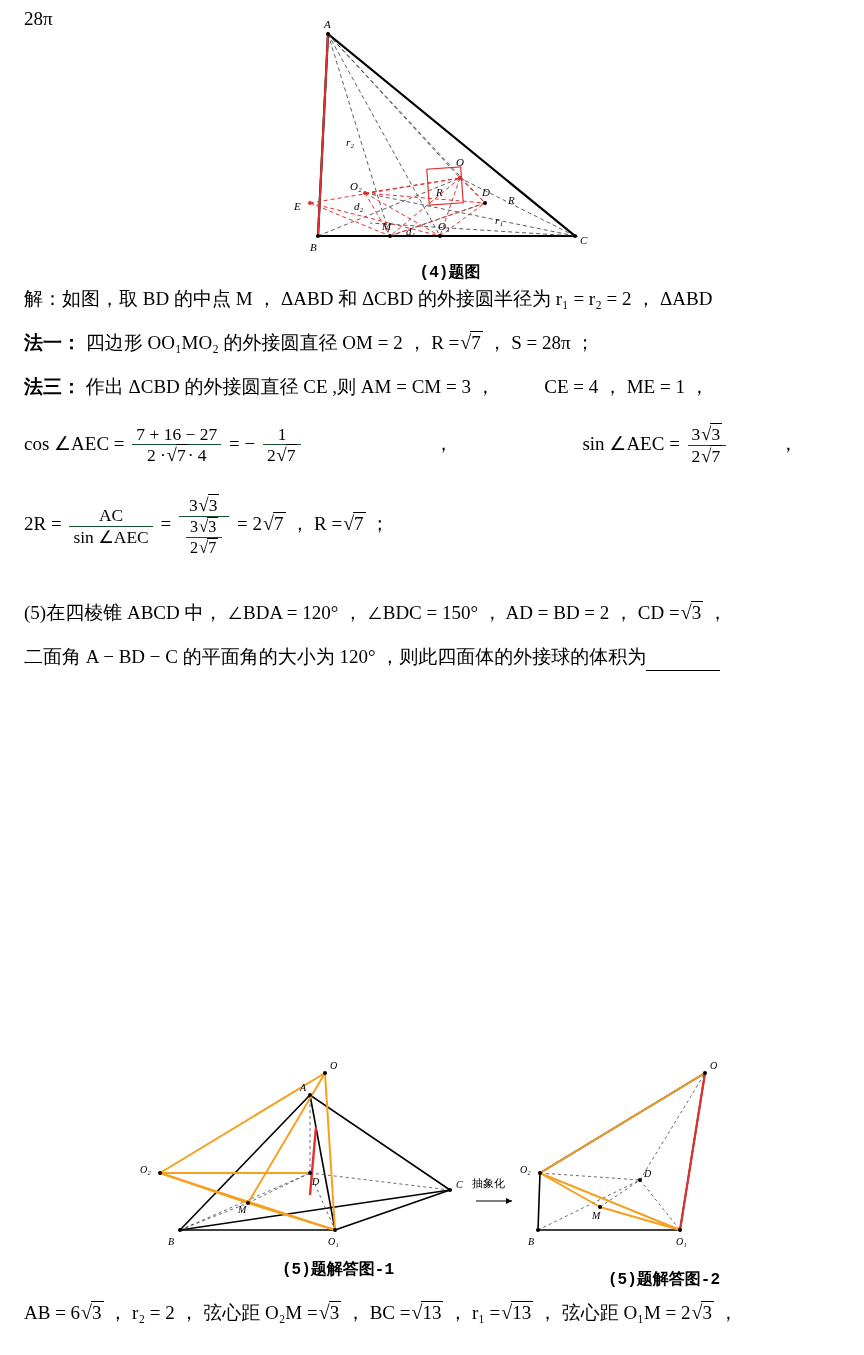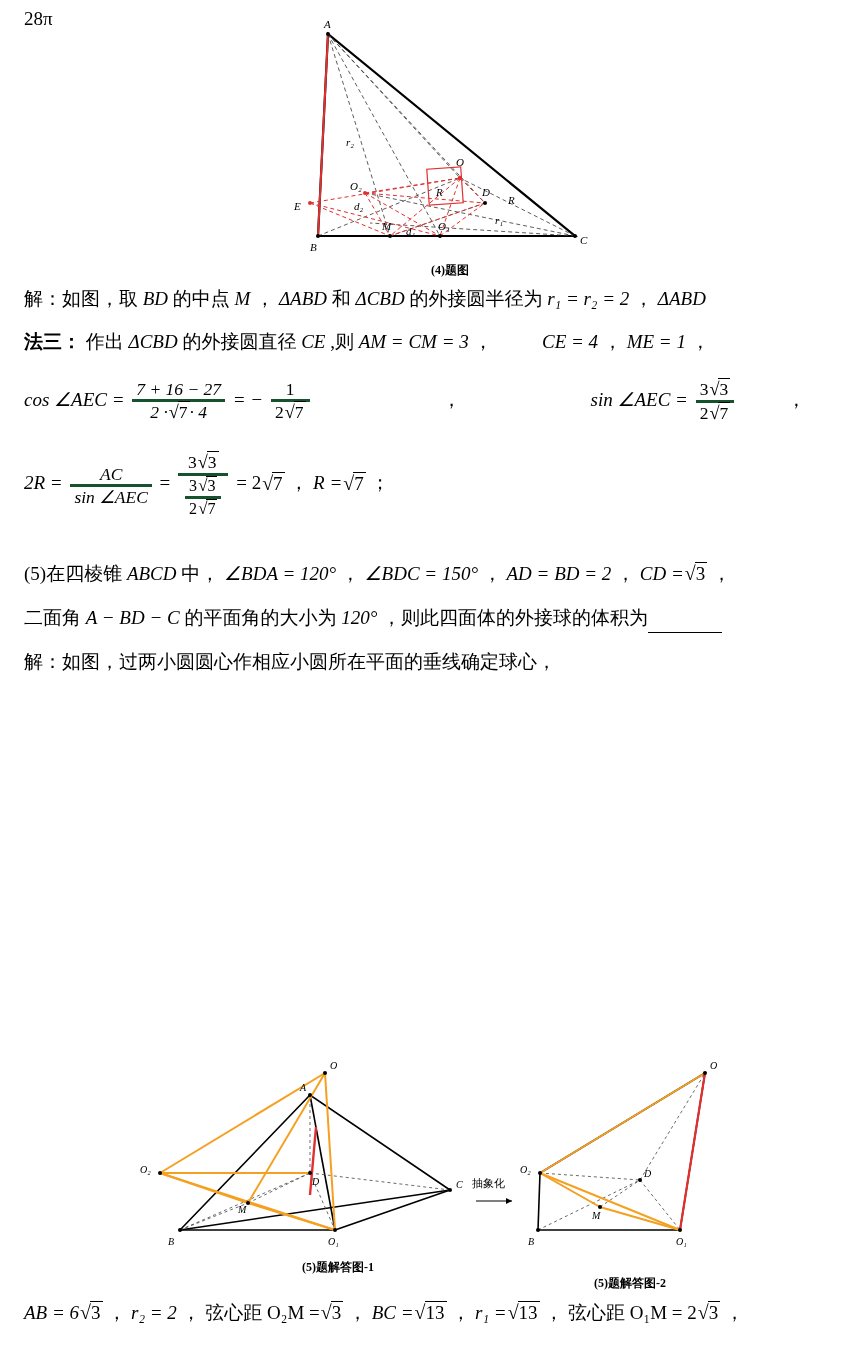--- a/index.html
+++ b/index.html
@@ -22,33 +22,33 @@
     padding: 0;
     box-sizing: border-box;
   }
   .topnum {
     position: absolute;
     left: 24px;
     top: 8px;
     font-size: 19px;
     font-family: "Liberation Serif", serif;
   }
-  .ital { font-style: italic; }
+  .ital { }
   .fig1 {
     position: absolute;
     left: 250px;
     top: 18px;
     width: 400px;
     height: 260px;
   }
   .figcap {
     text-align: center;
-    font-size: 12px;
+    font-size: 16px;
     font-weight: bold;
-    font-family: Liberation Serif, serif;
+    font-family: Liberation Mono, monospace;
   }
   .body-text {
     position: absolute;
     left: 24px;
     top: 284px;
     width: 826px;
     font-size: 19px;
     line-height: 1.55;
   }
   .line {
@@ -68,21 +68,21 @@
     margin-left: -1px;
   }
   .frac {
     display: inline-block;
     vertical-align: middle;
     text-align: center;
     font-size: 0.92em;
     line-height: 1.15;
     margin: 0 3px;
   }
-  .frac .num { display: block; padding: 0 4px; border-bottom: 3px solid #14532d; }
+  .frac .num { display: block; padding: 0 4px; border-bottom: 1px solid #14532d; }
   .frac .den { display: block; padding: 0 4px; }
   .wide-gap { display: inline-block; width: 120px; }
   .gap { display: inline-block; width: 40px; }
   .fig2wrap {
     position: absolute;
     left: 120px;
     top: 1055px;
     width: 640px;
     height: 230px;
   }
@@ -190,20 +190,32 @@
       <span class="ital">ΔABD</span>
       <span>和</span>
       <span class="ital">ΔCBD</span>
       <span>的外接圆半径为</span>
       <span class="ital">r₁ = r₂ = 2</span>
       <span>，</span>
       <span class="ital">ΔABD</span>
     </div>
 
 
+    <div class="line">
+      <span class="bold">法一：</span>
+      <span>四边形</span>
+      <span class="ital">OO₁MO₂</span>
+      <span>的外接圆直径</span>
+      <span class="ital">OM = 2</span>
+      <span>，</span>
+      <span class="ital">R =</span><span class="sqrt"><span class="radsym">√</span><span class="rad ital">7</span></span>
+      <span>，</span>
+      <span class="ital">S = 28π</span>
+      <span>；</span>
+    </div>
 
 
     <div class="line">
       <span class="bold">法三：</span>
       <span>作出</span>
       <span class="ital">ΔCBD</span>
       <span>的外接圆直径</span>
       <span class="ital">CE</span>
       <span>,则</span>
       <span class="ital">AM = CM = 3</span>
@@ -276,23 +288,20 @@
     </div>
 
     <div class="line">
       <span>二面角</span>
       <span class="ital">A − BD − C</span>
       <span>的平面角的大小为</span>
       <span class="ital">120°</span>
       <span>，则此四面体的外接球的体积为</span><span class="blank-underline"></span>
     </div>
 
-    <div class="line">
-      <span>解：如图，过两小圆圆心作相应小圆所在平面的垂线确定球心，</span>
-    </div>
 
   </div>
 
   <div class="fig2wrap">
     <svg width="640" height="200" viewBox="0 0 640 200">
 
       <g>
 
         <polyline points="60,175 190,40 330,135" fill="none" stroke="#000" stroke-width="1.6"></polyline>
         <line x1="60" y1="175" x2="330" y2="135" stroke="#000" stroke-width="1.6"></line>
@@ -382,21 +391,21 @@
         <text x="590" y="14" font-size="10" font-style="italic" font-family="Liberation Serif, serif">O</text>
         <text x="400" y="118" font-size="10" font-style="italic" font-family="Liberation Serif, serif">O₂</text>
         <text x="408" y="190" font-size="10" font-style="italic" font-family="Liberation Serif, serif">B</text>
         <text x="556" y="190" font-size="10" font-style="italic" font-family="Liberation Serif, serif">O₁</text>
         <text x="524" y="122" font-size="10" font-style="italic" font-family="Liberation Serif, serif">D</text>
         <text x="472" y="164" font-size="10" font-style="italic" font-family="Liberation Serif, serif">M</text>
       </g>
     </svg>
     <div style="position:relative; height:16px;">
       <div class="figcap" style="position:absolute; left:128px; top:0; width:180px;">(5)题解答图-1</div>
-      <div class="figcap" style="position:absolute; left:420px; top:16px; width:180px;">(5)题解答图-2</div>
+      <div class="figcap" style="position:absolute; left:420px; top:10px; width:180px;text-align:right;">(5)题解答图-2</div>
     </div>
   </div>
 
   <div class="lastline">
     <span class="ital">AB = 6</span><span class="sqrt"><span class="radsym">√</span><span class="rad">3</span></span>
     <span>，</span>
     <span class="ital">r₂ = 2</span>
     <span>，</span>
     <span>弦心距 O₂M =</span><span class="sqrt"><span class="radsym">√</span><span class="rad">3</span></span>
     <span>，</span>

